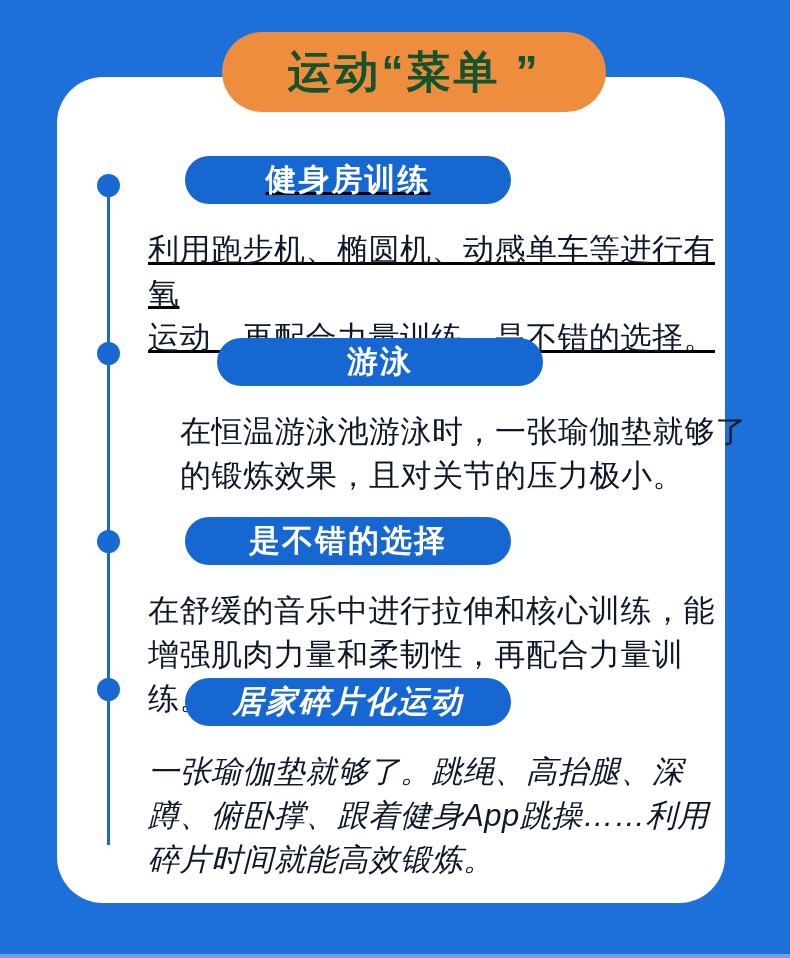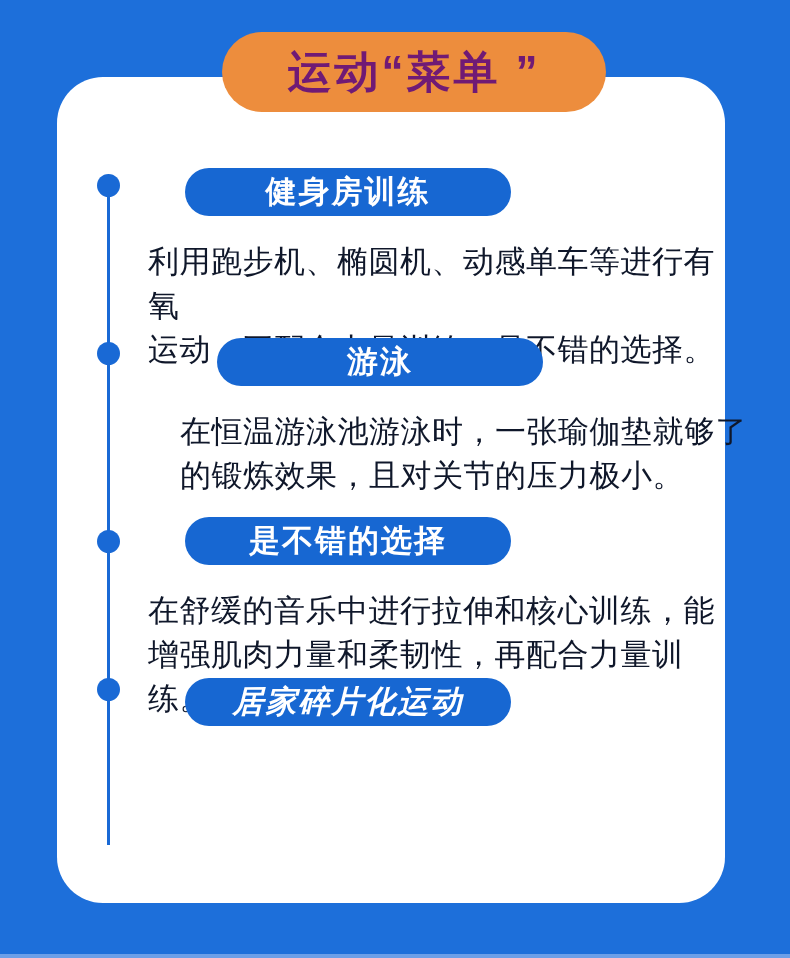--- a/index.html
+++ b/index.html
@@ -19,21 +19,21 @@
     border-radius: 46px;
   }
 
   .banner {
     position: absolute;
     left: 222px; top: 32px;
     width: 384px; height: 80px;
     background: #ED8D3D;
     border-radius: 40px;
     display: flex; align-items: center; justify-content: center;
-    color: #701a75;
+    color: #14532d;
     font-size: 44px;
     font-weight: bold;
     letter-spacing: 3px;
     z-index: 5;
   }
 
   .timeline-line {
     position: absolute;
     left: 107px; top: 185px;
     width: 3px; height: 660px;
@@ -52,21 +52,21 @@
   .dot-2 { top: 342px; }
   .dot-3 { top: 530px; }
   .dot-4 { top: 678px; }
 
   .section {
     position: absolute;
     left: 57px;
     width: 668px;
     z-index: 2;
   }
-  .s1 { top: 168px; }
+  .s1 { top: 156px; text-decoration: underline; }
   .s2 { top: 338px; padding-left: 32px; }
   .s3 { top: 517px; }
   .s4 { top: 678px; font-style: italic; }
 
   .pill {
     margin-left: 128px;
     width: 326px; height: 48px;
     background: #1767D2;
     border-radius: 24px;
     display: flex; align-items: center; justify-content: center;
@@ -119,15 +119,18 @@
 </div>
 
 <div class="section s3">
   <div class="pill">是不错的选择</div>
   <div class="body-text">在舒缓的音乐中进行拉伸和核心训练，能
 增强肌肉力量和柔韧性，再配合力量训练。</div>
 </div>
 
 <div class="section s4">
   <div class="pill">居家碎片化运动</div>
+  <div class="body-text">一张瑜伽垫就够了。跳绳、高抬腿、深
+蹲、俯卧撑、跟着健身App跳操……利用
+碎片时间就能高效锻炼。</div>
 </div>
 
 <div class="bottom-strip"></div>
 
 </body></html>

